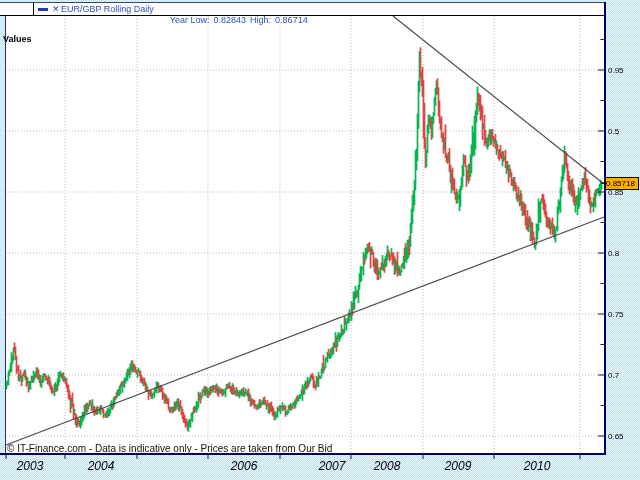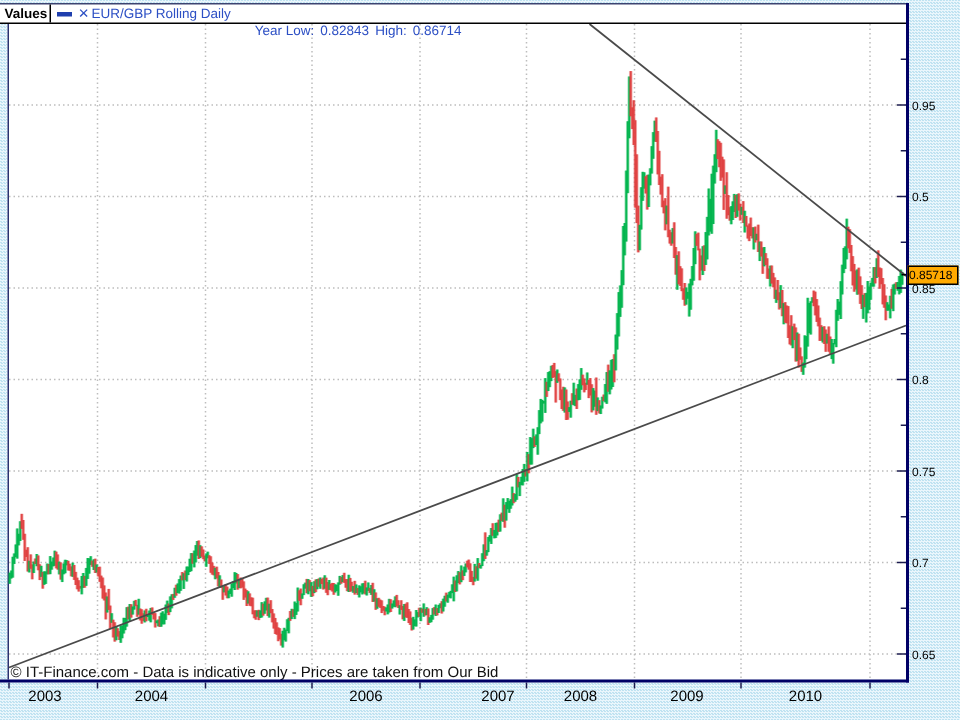--- a/index.html
+++ b/index.html
@@ -10,30 +10,30 @@
     background-size:2px 2px;}
   
   .frame{position:absolute;left:0;top:2px;width:604px;height:451px;
     border-right:2px solid #000066;border-bottom:2px solid #000066;pointer-events:none;z-index:4;}
   .header-bar{position:absolute;left:0;top:2px;width:604px;height:12px;background:#ffffff;
     border-top:1px solid #3c4370;border-bottom:1px solid #000000;z-index:3;}
   .plot-area{position:absolute;left:5px;top:16px;width:599px;height:437px;background:#ffffff;
     border-left:1px solid #2a3170;z-index:1;}
   svg.chart{position:absolute;left:0;top:0;width:640px;height:480px;z-index:2;}
   .hdr-item{position:absolute;top:1px;font-size:9px;line-height:11px;white-space:pre;}
-  .values{left:3px;color:#000;font-weight:bold;}
+  .values{left:3px;color:#000;font-weight:bold;margin-top:30px;}
   .hdr-divider{position:absolute;left:33px;top:0;width:1px;height:12px;background:#000;}
   .series-marker{position:absolute;left:38px;top:5px;width:10px;height:3px;background:#1f3fae;}
   .blue{color:#2c4fc4;}
   .close-x{left:52px;}
   .series-title{left:61px;}
   .range-group{left:155px;}
   .range-group span{margin-right:4px;}
   .y-label{position:absolute;left:608px;font-size:8px;color:#000;z-index:3;line-height:9px;}
-  .x-label{position:absolute;top:459px;font-size:10px;color:#000;z-index:3;transform:translateX(-50%);}
+  .x-label{position:absolute;top:459px;font-size:12px;color:#000;z-index:3;transform:translateX(-50%);font-style:italic;}
   .price-tag{position:absolute;left:605px;top:177px;width:32px;height:11px;border:1px solid #000;
     font-size:8px;line-height:11px;text-align:left;color:#000;z-index:5;}
   .footnote{position:absolute;left:7px;top:443px;font-size:10px;color:#111;z-index:3;white-space:pre;}
 </style>
 </head>
 <body>
 
 <div class="screen">
   <div class="plot-area"></div>
 

